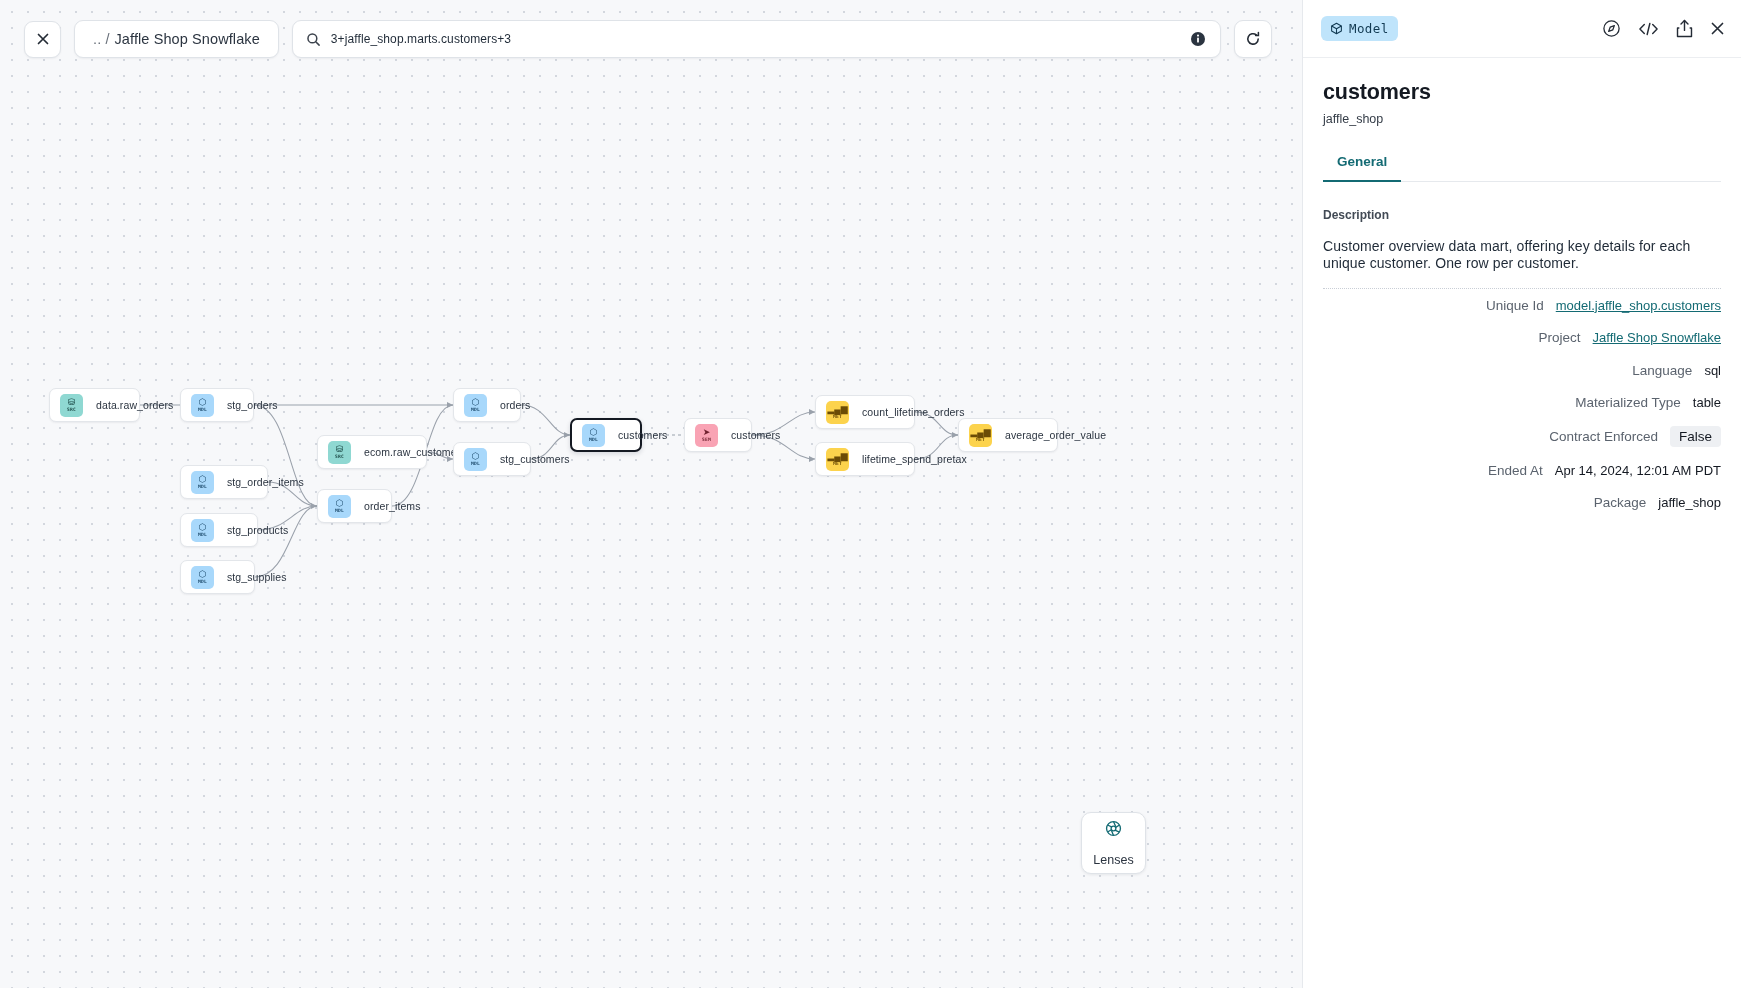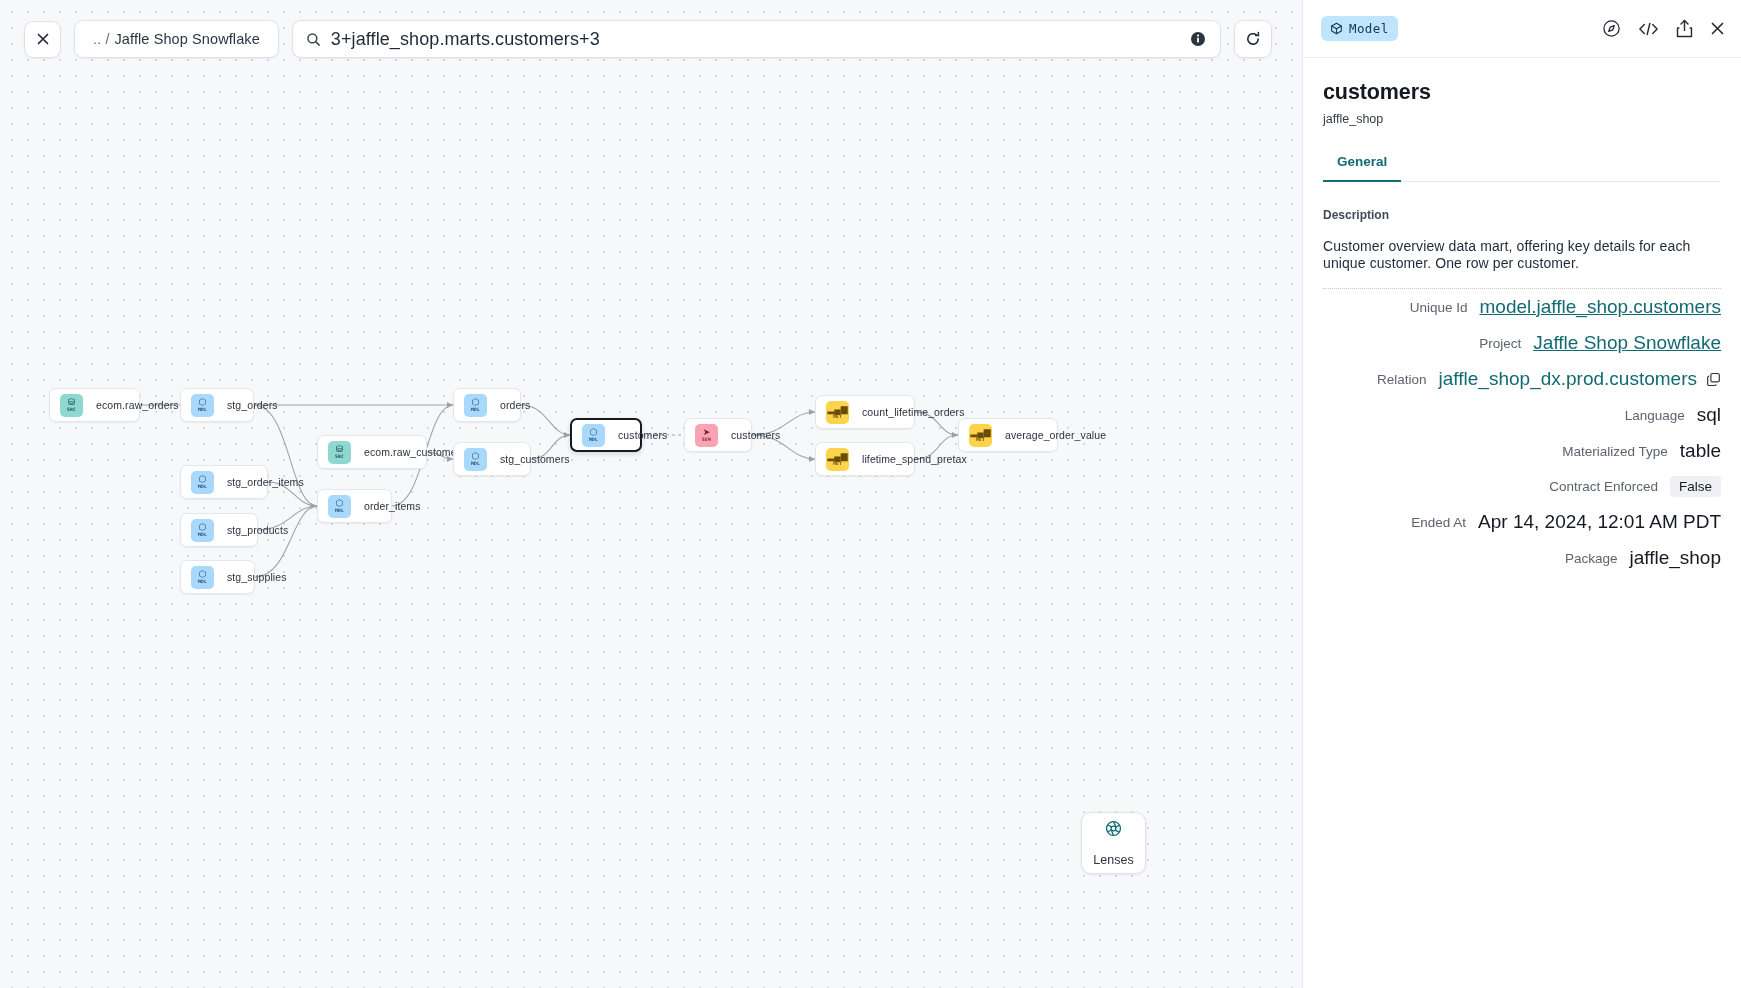--- a/index.html
+++ b/index.html
@@ -40,21 +40,21 @@
     white-space: nowrap; letter-spacing: .1px;
   }
   #breadcrumb-btn .crumb-dim { color: #69707a; }
   #search-box {
     height: 38px; width: 929px; display: flex; align-items: center;
     background: #fff; border: 1px solid #dfe3e8; border-radius: 9px;
     padding: 0 14px 0 13px; gap: 10px;
     box-shadow: 0 1px 2px rgba(16,24,40,.05);
   }
   #search-value {
-    flex: 1; font-size: 18px; color: #1f2a37; letter-spacing: .1px;
+    flex: 1; font-size: 12px; color: #1f2a37; letter-spacing: .1px;
     font-family: "Liberation Sans", sans-serif;
     border: none; outline: none; background: transparent;
   }
   #refresh-btn { width: 38px; height: 38px; }
   .ico { display: block; }
 
   
   #graph { position: absolute; inset: 0; }
   #edges { position: absolute; top: 0; left: 0; width: 1302px; height: 988px; }
   .node {
@@ -131,21 +131,21 @@
   #desc-text {
     font-size: 14px; color: #1f2a37; line-height: 17px; margin-top: 16px;
     letter-spacing: .1px;
   }
   #divider { border-top: 1px dotted #c9ced6; margin: 16px 0 0 0; }
   .row {
     display: flex; align-items: center; justify-content: flex-end;
     min-height: 32.5px; padding: 7px 0; gap: 12px;
   }
   .row-key { font-size: 13.5px; color: #5b636e; white-space: nowrap; }
-  .row-val { font-size: 19px; color: #141922; text-align: right; }
+  .row-val { font-size: 13px; color: #141922; text-align: right; }
   .row-val.link { color: #136a73; text-decoration: underline; }
   .row-val.teal { color: #136a73; }
   .val-group { display: flex; align-items: center; gap: 9px; }
   .chip-gray {
     background: #eef0f3; border-radius: 4px; padding: 3px 9px;
     font-size: 13.5px; color: #141922;
   }
   .chip-green {
     background: #c6f0d4; border-radius: 14px; padding: 5px 17px;
     font-size: 13.5px; color: #11452a;
@@ -197,21 +197,21 @@
           <polygon points="815,412 809,409 809,415"></polygon>
           <polygon points="815,459 809,456 809,462"></polygon>
           <polygon points="958,435 952,432 952,438"></polygon>
         </g>
       </svg>
     <div class="node" style="left: 49px; top: 388px; width: 91px; height: 34px;">
           <div class="badge badge-src">
             <span class="bglyph">⛁</span>
             <span class="btxt">SRC</span>
           </div>
-          <span class="node-label">ecom.raw_orders</span>
+          <span class="node-label">data.raw_orders</span>
         </div>
         <div class="node" style="left: 180px; top: 388px; width: 74px; height: 34px;">
           <div class="badge badge-mdl">
             <span class="bglyph">⬡</span>
             <span class="btxt">MDL</span>
           </div>
           <span class="node-label">stg_orders</span>
         </div>
         <div class="node" style="left: 180px; top: 465px; width: 88px; height: 34px;">
           <div class="badge badge-mdl">
@@ -403,30 +403,20 @@
               <span class="row-val link">model.jaffle_shop.customers</span>
             </span>
           </div>
           <div class="row">
             <span class="row-key">Project</span>
             <span class="val-group">
               <span class="row-val link">Jaffle Shop Snowflake</span>
             </span>
           </div>
           <div class="row">
-            <span class="row-key">Relation</span>
-            <span class="val-group">
-              <span class="row-val teal">jaffle_shop_dx.prod.customers</span>
-              <svg width="15" height="15" viewBox="0 0 16 16" fill="none" stroke="#2b3440" stroke-width="1.25">
-                <rect x="5.2" y="1.6" width="9" height="9" rx="1.6"></rect>
-                <path d="M10.8 13.2 A1.6 1.6 0 0 1 9.2 14.4 H3.4 A1.6 1.6 0 0 1 1.8 12.8 V5.6 A1.6 1.6 0 0 1 3.4 4.4"></path>
-              </svg>
-            </span>
-          </div>
-          <div class="row">
             <span class="row-key">Language</span>
             <span class="val-group">
               <span class="row-val">sql</span>
             </span>
           </div>
           <div class="row">
             <span class="row-key">Materialized Type</span>
             <span class="val-group">
               <span class="row-val">table</span>
             </span>

